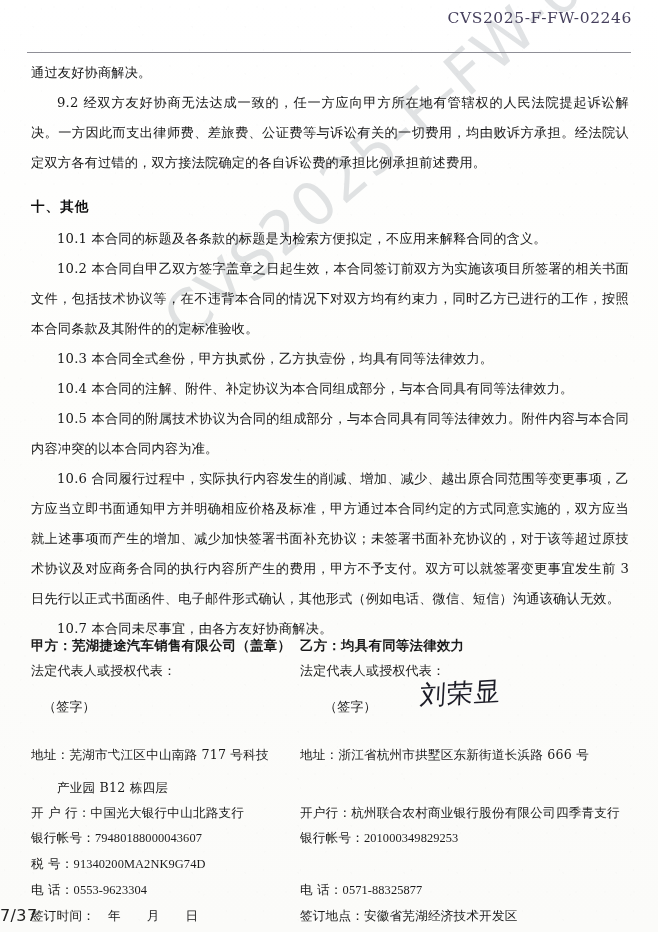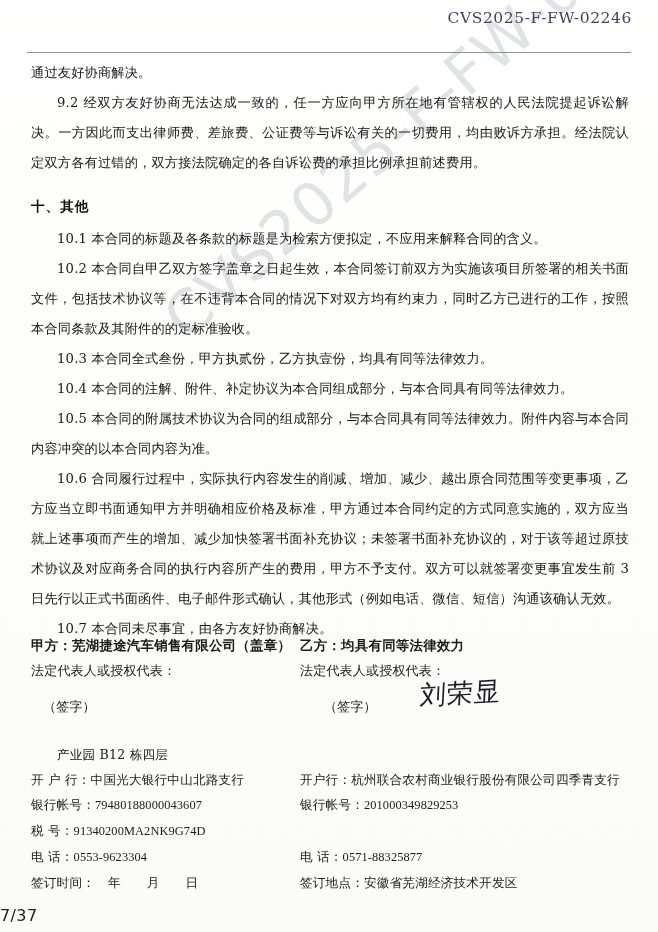--- a/index.html
+++ b/index.html
@@ -172,20 +172,21 @@
   }
   .d-col-b {
     flex: 1 1 auto;
     white-space: nowrap;
   }
   .d-label-spaced {
     display: inline-block;
   }
   .cont-line {
     padding-left: 26px;
+    margin-top: 8px;
   }
   .mono-num {
     font-family: Liberation Serif, serif;
     font-size: 12.4px;
     letter-spacing: .1px;
   }
   .blank-date span { padding: 0 13px; }
 
   
   #page-footer {
@@ -248,20 +249,28 @@
       <div class="col-b paren-sign">
         <span>（签字）</span>
         <span id="signature-hand">刘荣显</span>
       </div>
     </div>
 
   </div>
 
   <div id="details">
 
+    <div class="d-row">
+      <div class="d-col-a">
+        <span>地址：</span><span>芜湖市弋江区中山南路 717 号科技</span>
+      </div>
+      <div class="d-col-b">
+        <span>地址：</span><span>浙江省杭州市拱墅区东新街道长浜路 666 号</span>
+      </div>
+    </div>
 
     <div class="d-row">
       <div class="d-col-a cont-line">产业园 B12 栋四层</div>
       <div class="d-col-b"></div>
     </div>
 
     <div class="d-row">
       <div class="d-col-a">
         <span class="d-label-spaced">开 户 行：</span><span>中国光大银行中山北路支行</span>
       </div>

